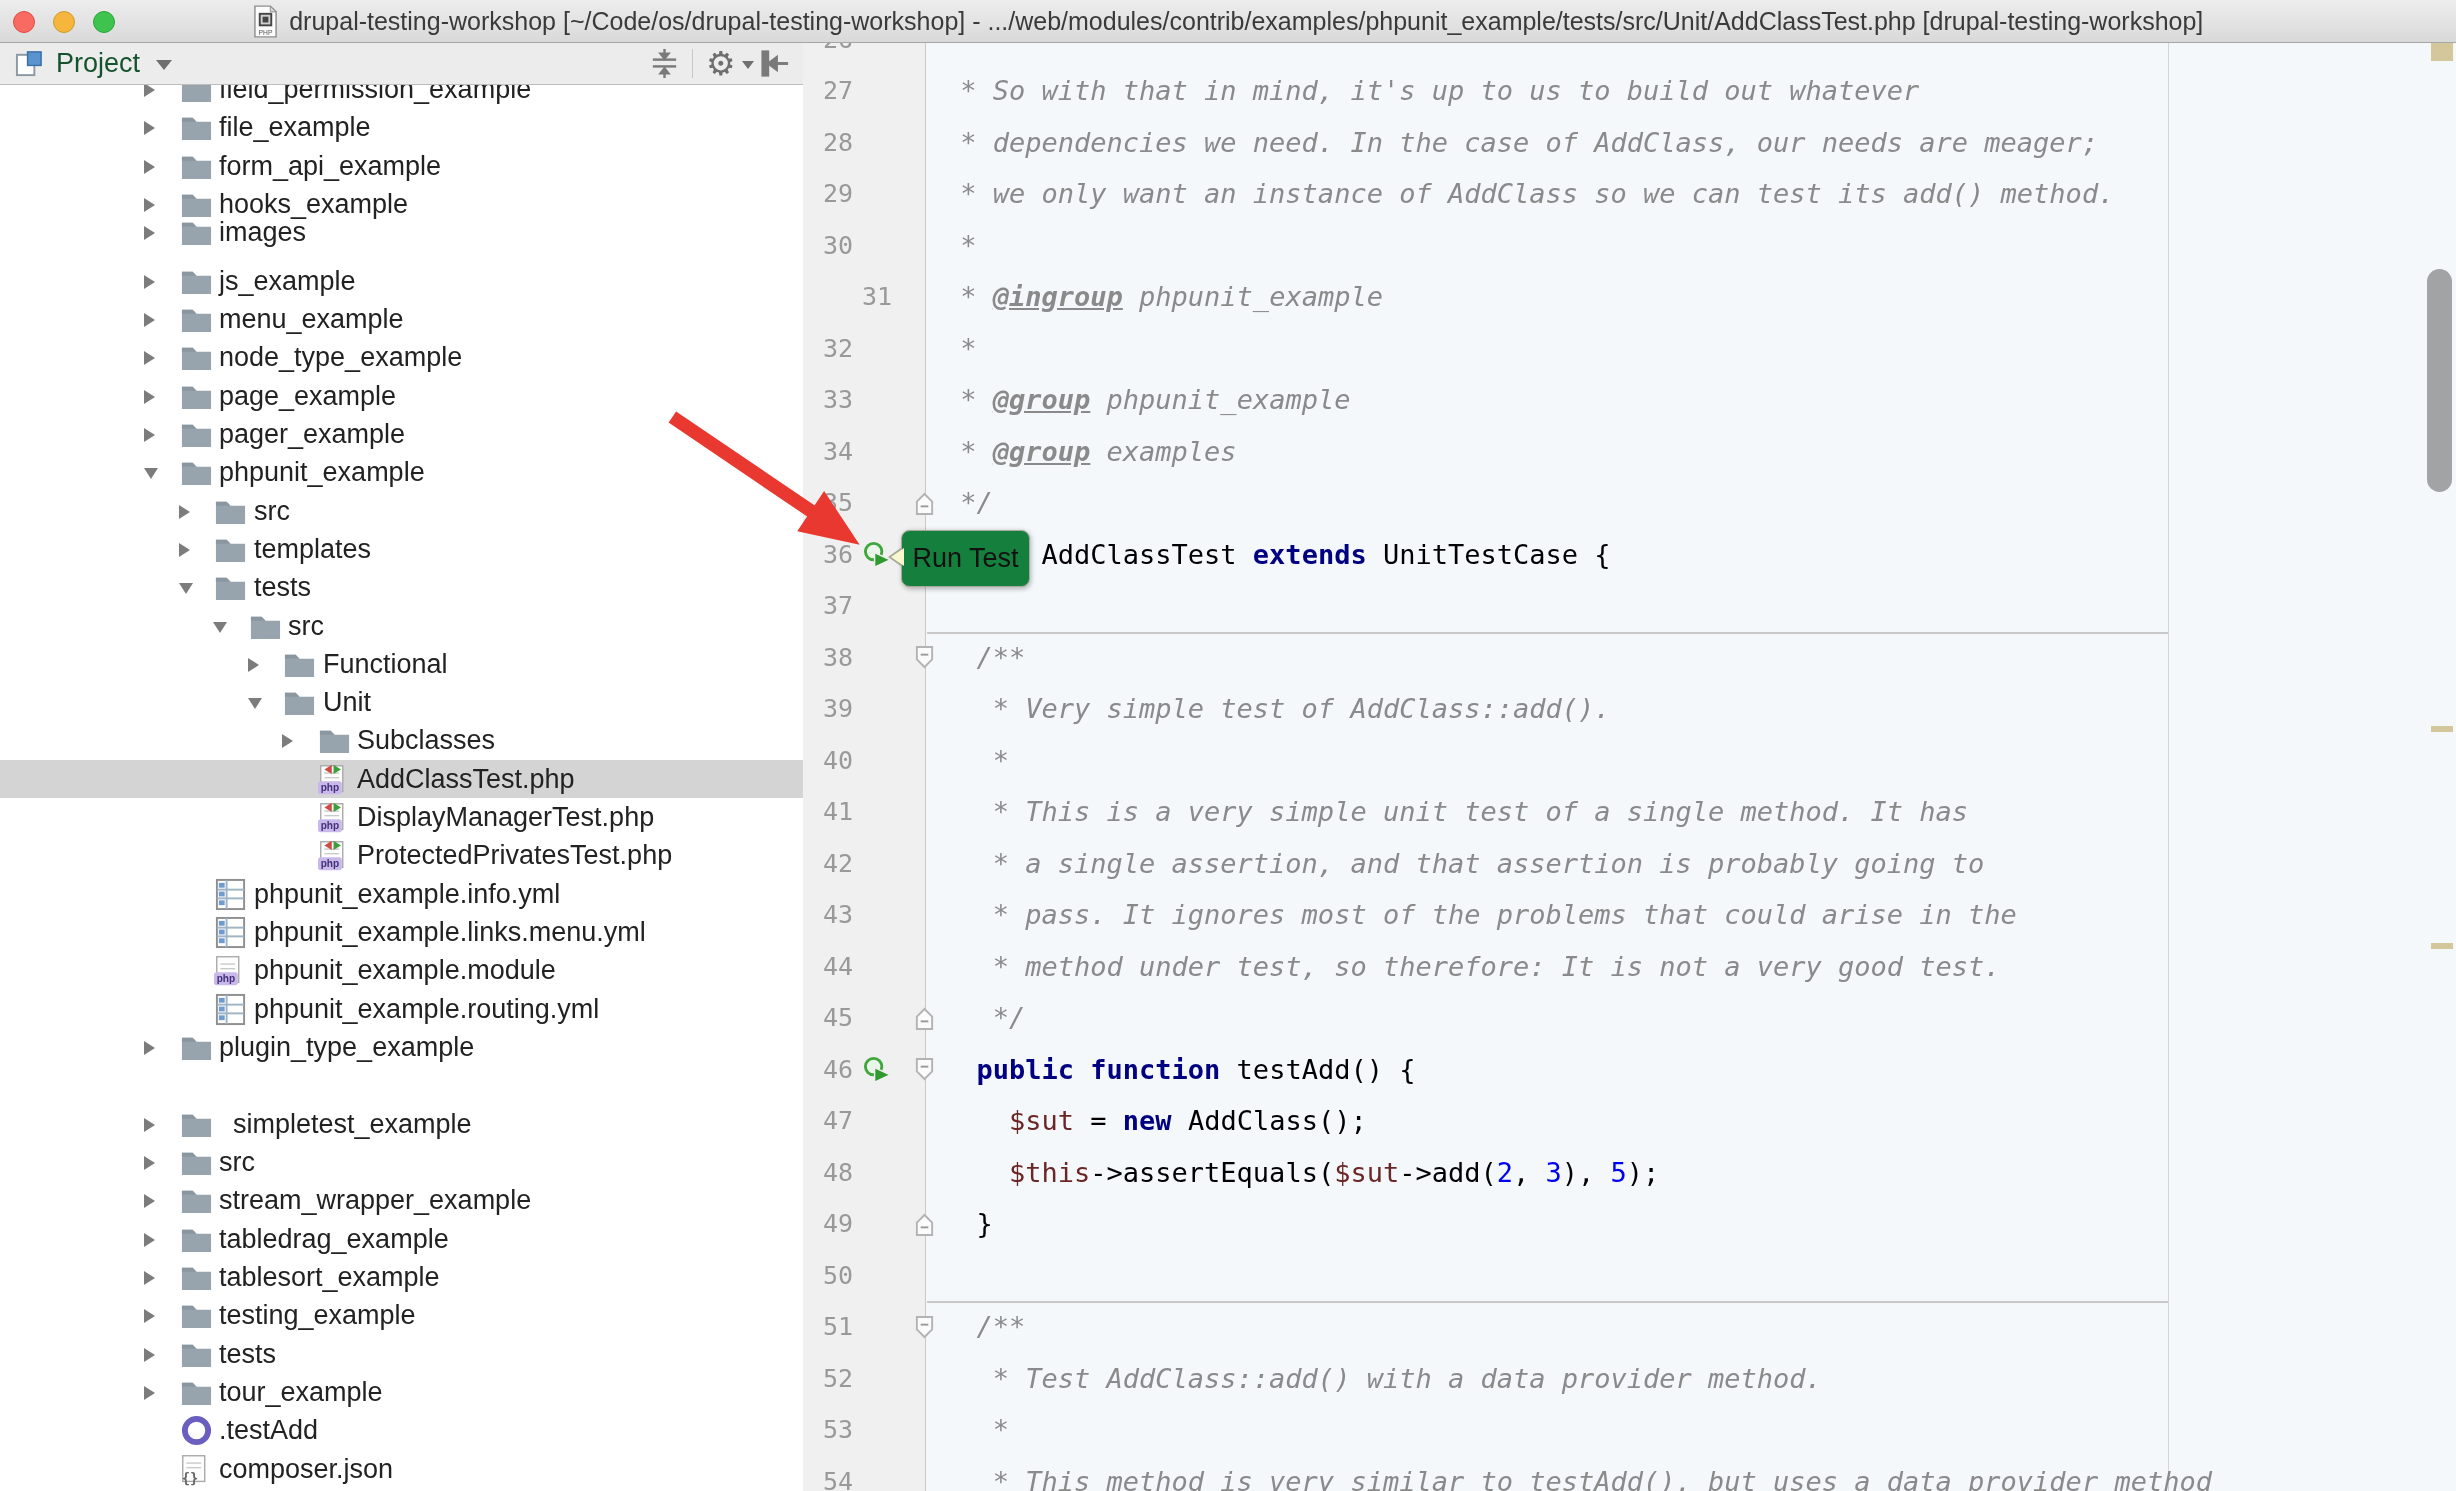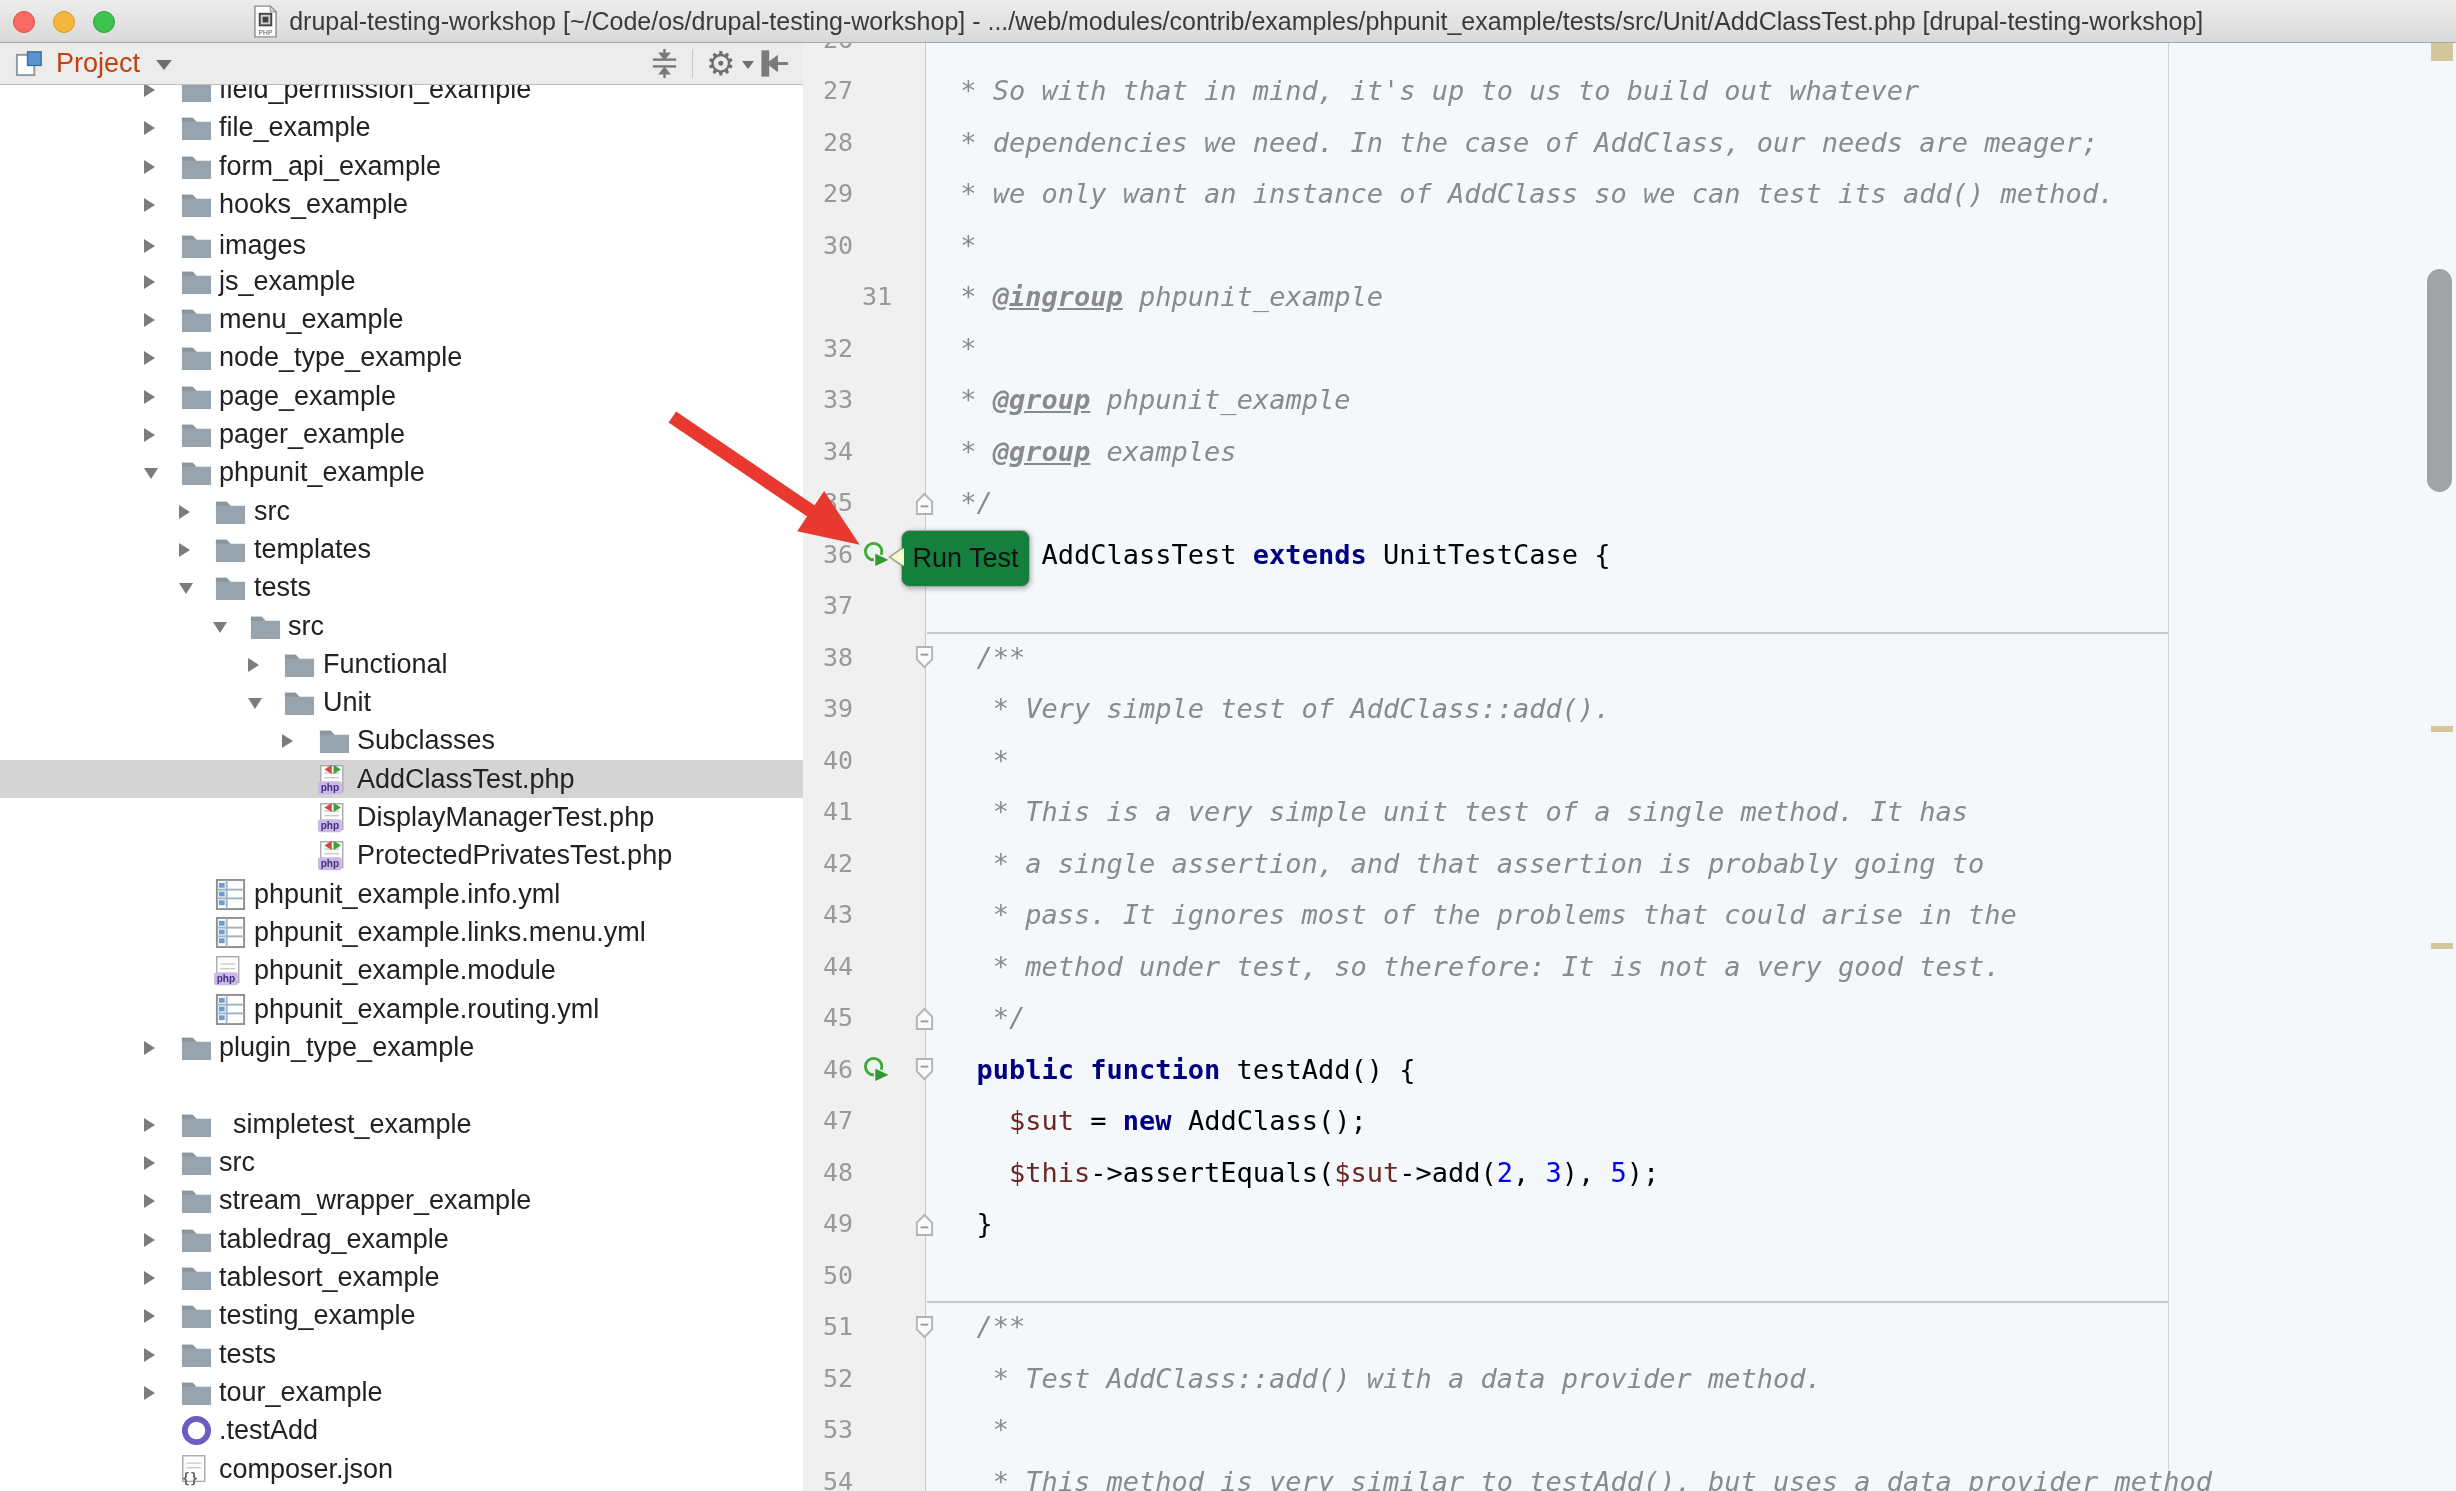--- a/index.html
+++ b/index.html
@@ -13,21 +13,21 @@
   .tl.red{left:12.5px;background:#f96b62;border:1px solid #dd4b43;}
   .tl.yellow{left:53px;background:#f6b63d;border:1px solid #d29a26;}
   .tl.green{left:93px;background:#3ec44e;border:1px solid #27a637;}
   .title-group{display:flex;align-items:center;gap:11.5px;}
   .title-text{font-size:25px;color:#3a3a3a;font-weight:500;white-space:nowrap;}
   
   .panel{position:absolute;left:0;top:42px;width:803px;bottom:0;background:#fff;
          border-right:1px solid #b9b9b9;overflow:hidden;}
   .panel-header{position:absolute;left:0;top:0;width:100%;height:42px;background:#ececec;
     border-bottom:1px solid #bdbdbd;z-index:5;}
-  .ph-label{position:absolute;left:56px;top:0;height:42px;line-height:42px;font-size:27px;color:#c2410c;}
+  .ph-label{position:absolute;left:56px;top:0;height:42px;line-height:42px;font-size:27px;color:#14532d;}
   .ph-caret{position:absolute;left:156px;top:18px;width:0;height:0;
     border-left:8.6px solid transparent;border-right:8.6px solid transparent;border-top:10.6px solid #6f6f6f;}
   .ph-sep{position:absolute;left:692px;top:6.7px;width:1px;height:29px;background:#c8c8c8;}
   .gear{position:absolute;left:706px;top:1px;font-size:33px;color:#6e6e6e;line-height:42px;}
   .gear-caret{position:absolute;left:742px;top:19px;width:0;height:0;
     border-left:6.7px solid transparent;border-right:6.7px solid transparent;border-top:8.6px solid #6f6f6f;}
   .tree{position:absolute;left:0;top:0;width:100%;height:100%;z-index:1;}
   .tree-row{position:absolute;left:0;width:803px;height:38px;}
   .tree-row.selected{background:#d4d4d4;}
   .tree-label{position:absolute;top:0;height:38px;line-height:38px;font-size:27px;color:#222;white-space:nowrap;}
@@ -112,21 +112,21 @@
         <span class="tree-label" style="left: 219px;">form_api_example</span>
       </div>
       <div class="tree-row" style="top: 143px;">
         <span class="chev right" style="left: 144px;"></span>
         <svg width="35" height="33" viewBox="0 0 36 34" class="ticon" style="position: absolute; left: 179px; top: 2.9px;">
           <path d="M3 7 h11 l4 4 h15 v19 H3 z" fill="#98a4ad"></path>
           <path d="M3 7 h11 l4 4 h-15 z" fill="#8a97a1"></path>
         </svg>
         <span class="tree-label" style="left: 219px;">hooks_example</span>
       </div>
-      <div class="tree-row" style="top: 184px; padding-left: 16px;">
+      <div class="tree-row" style="top: 171px; padding-left: 16px;">
         <span class="chev right" style="left: 144px;"></span>
         <svg width="35" height="33" viewBox="0 0 36 34" class="ticon" style="position: absolute; left: 179px; top: 2.9px;">
           <path d="M3 7 h11 l4 4 h15 v19 H3 z" fill="#98a4ad"></path>
           <path d="M3 7 h11 l4 4 h-15 z" fill="#8a97a1"></path>
         </svg>
         <span class="tree-label" style="left: 219px;">images</span>
       </div>
       <div class="tree-row" style="top: 220px;">
         <span class="chev right" style="left: 144px;"></span>
         <svg width="35" height="33" viewBox="0 0 36 34" class="ticon" style="position: absolute; left: 179px; top: 2.9px;">

